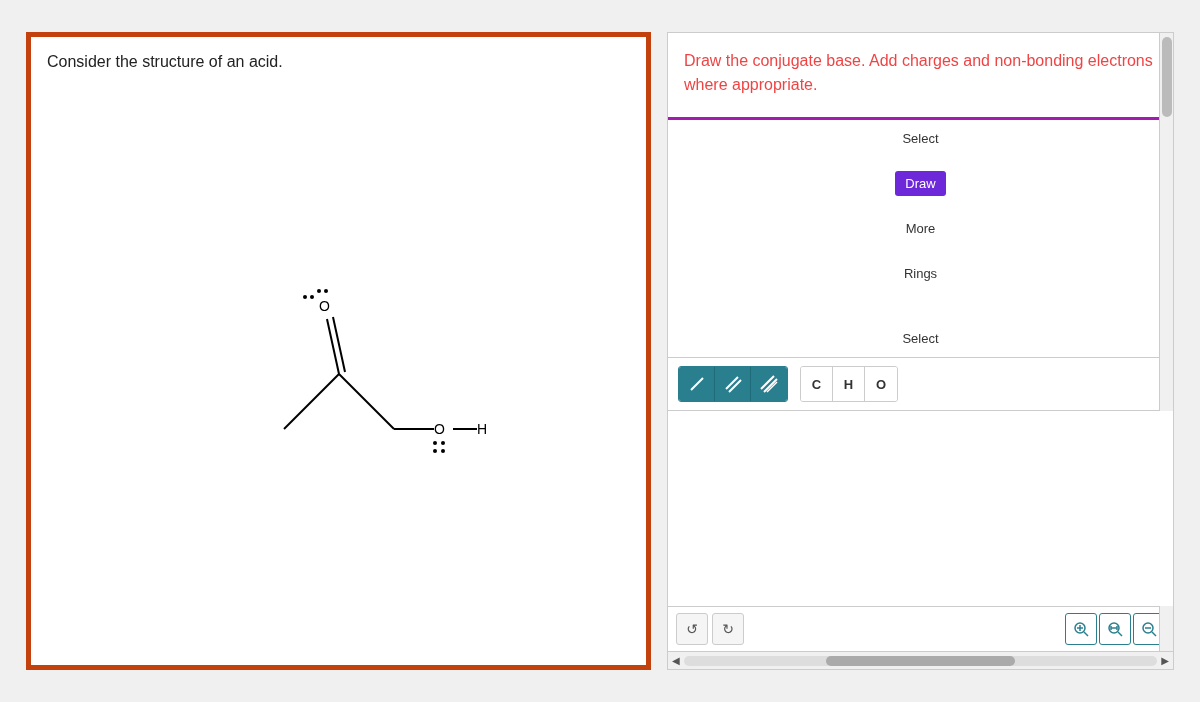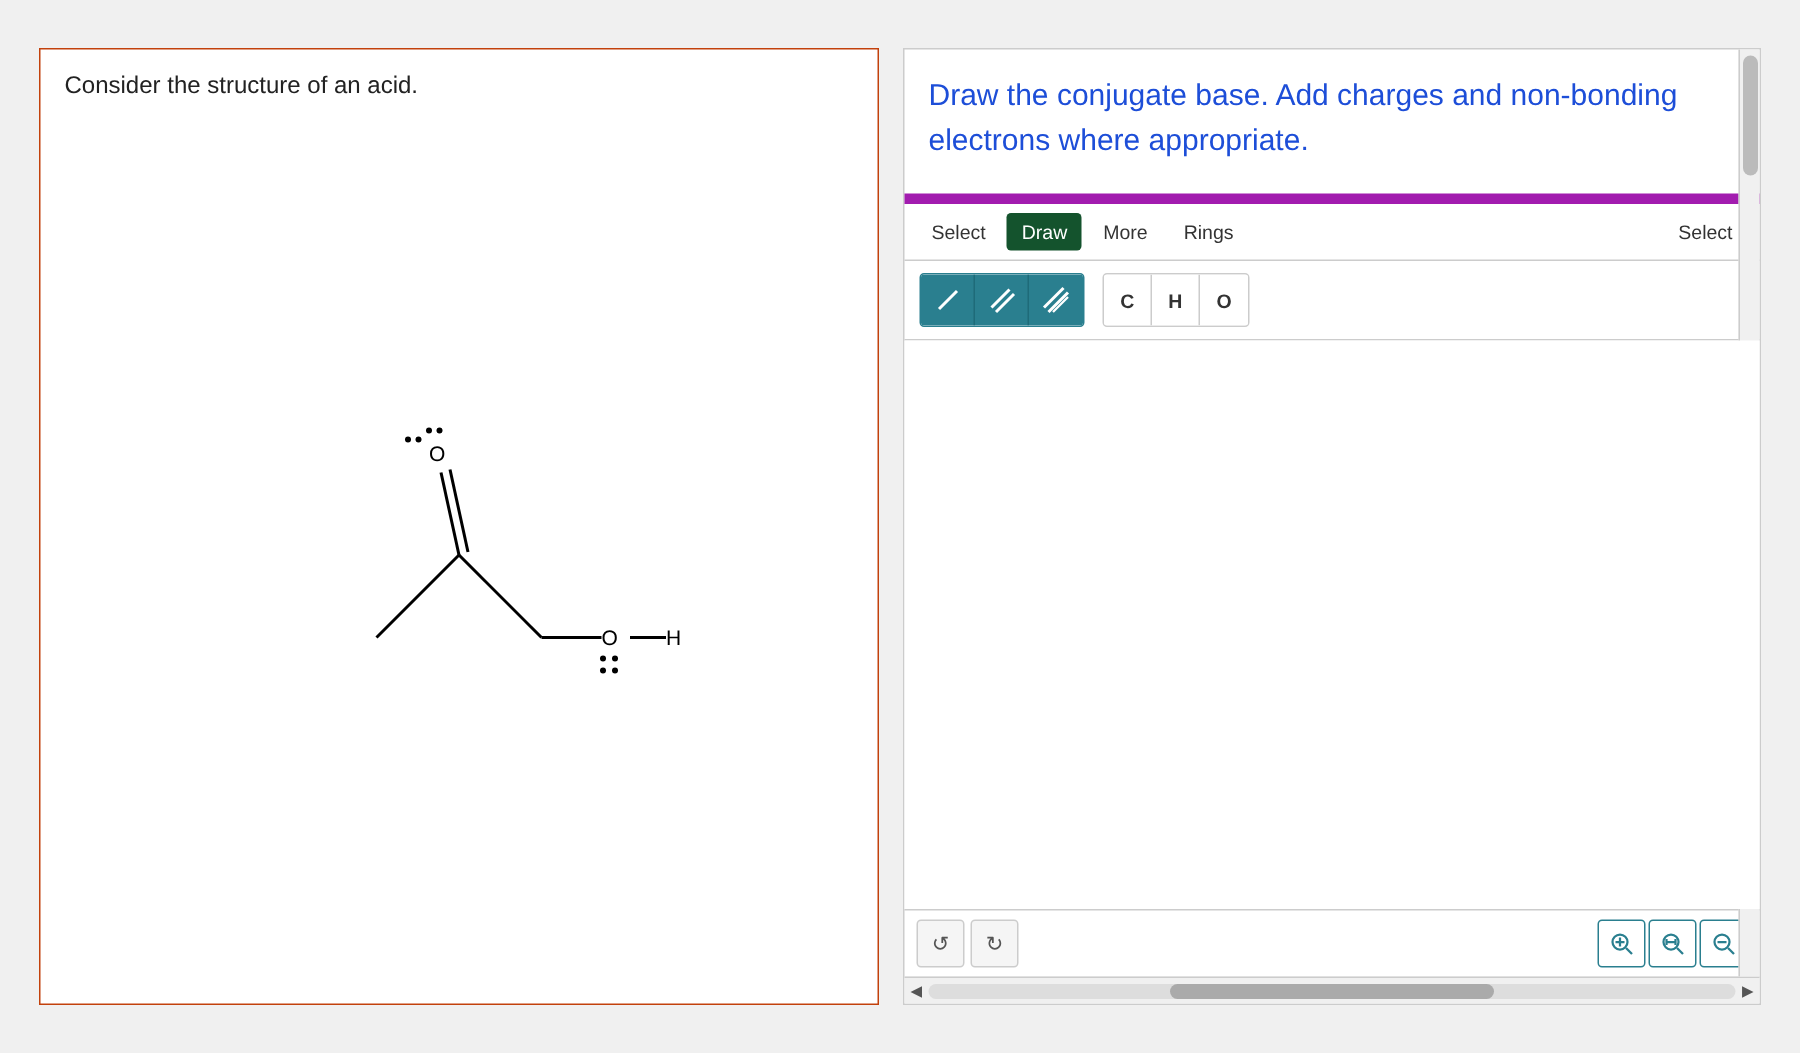--- a/index.html
+++ b/index.html
@@ -16,24 +16,24 @@
     .main-container {
       display: flex;
       width: 1180px;
       height: 670px;
       background: #f0f0f0;
       gap: 16px;
       padding: 16px;
     }
     
     .left-panel {
-      width: 560px;
+      width: 625px;
       min-height: 600px;
       background: #fff;
-      border: 1px solid #c2410c;
+      border: 5px solid #c2410c;
       padding: 16px;
       position: relative;
     }
     .left-panel-title {
       font-size: 16px;
       color: #222;
       margin-bottom: 8px;
     }
     .molecule-area {
       width: 100%;
@@ -48,45 +48,46 @@
       background: #fff;
       border: 1px solid #ccc;
       display: flex;
       flex-direction: column;
       position: relative;
     }
     .right-panel-header {
       padding: 16px 16px 8px 16px;
     }
     .right-panel-title {
-      font-size: 20px;
-      color: #1d4ed8;
+      font-size: 16px;
+      color: #ef4444;
       line-height: 1.5;
       margin-bottom: 12px;
     }
     
     .toolbar {
       display: flex;
       align-items: center;
-      border-top: 7px solid #a21caf;
+      border-top: 3px solid #a21caf;
       border-bottom: 1px solid #ccc;
       padding: 6px 8px;
-      gap: 4px;
+      gap: 20px;
+      flex-direction: column;
     }
     .toolbar-btn {
       padding: 5px 10px;
       background: none;
       border: none;
       cursor: pointer;
       font-size: 13px;
       color: #333;
       border-radius: 3px;
     }
     .toolbar-btn.active {
-      background: #14532d;
+      background: #6d28d9;
       color: #fff;
       border-radius: 3px;
     }
     .toolbar-separator {
       flex: 1;
     }
     
     .bond-group {
       display: flex;
       border: 1px solid #2a7f8f;

